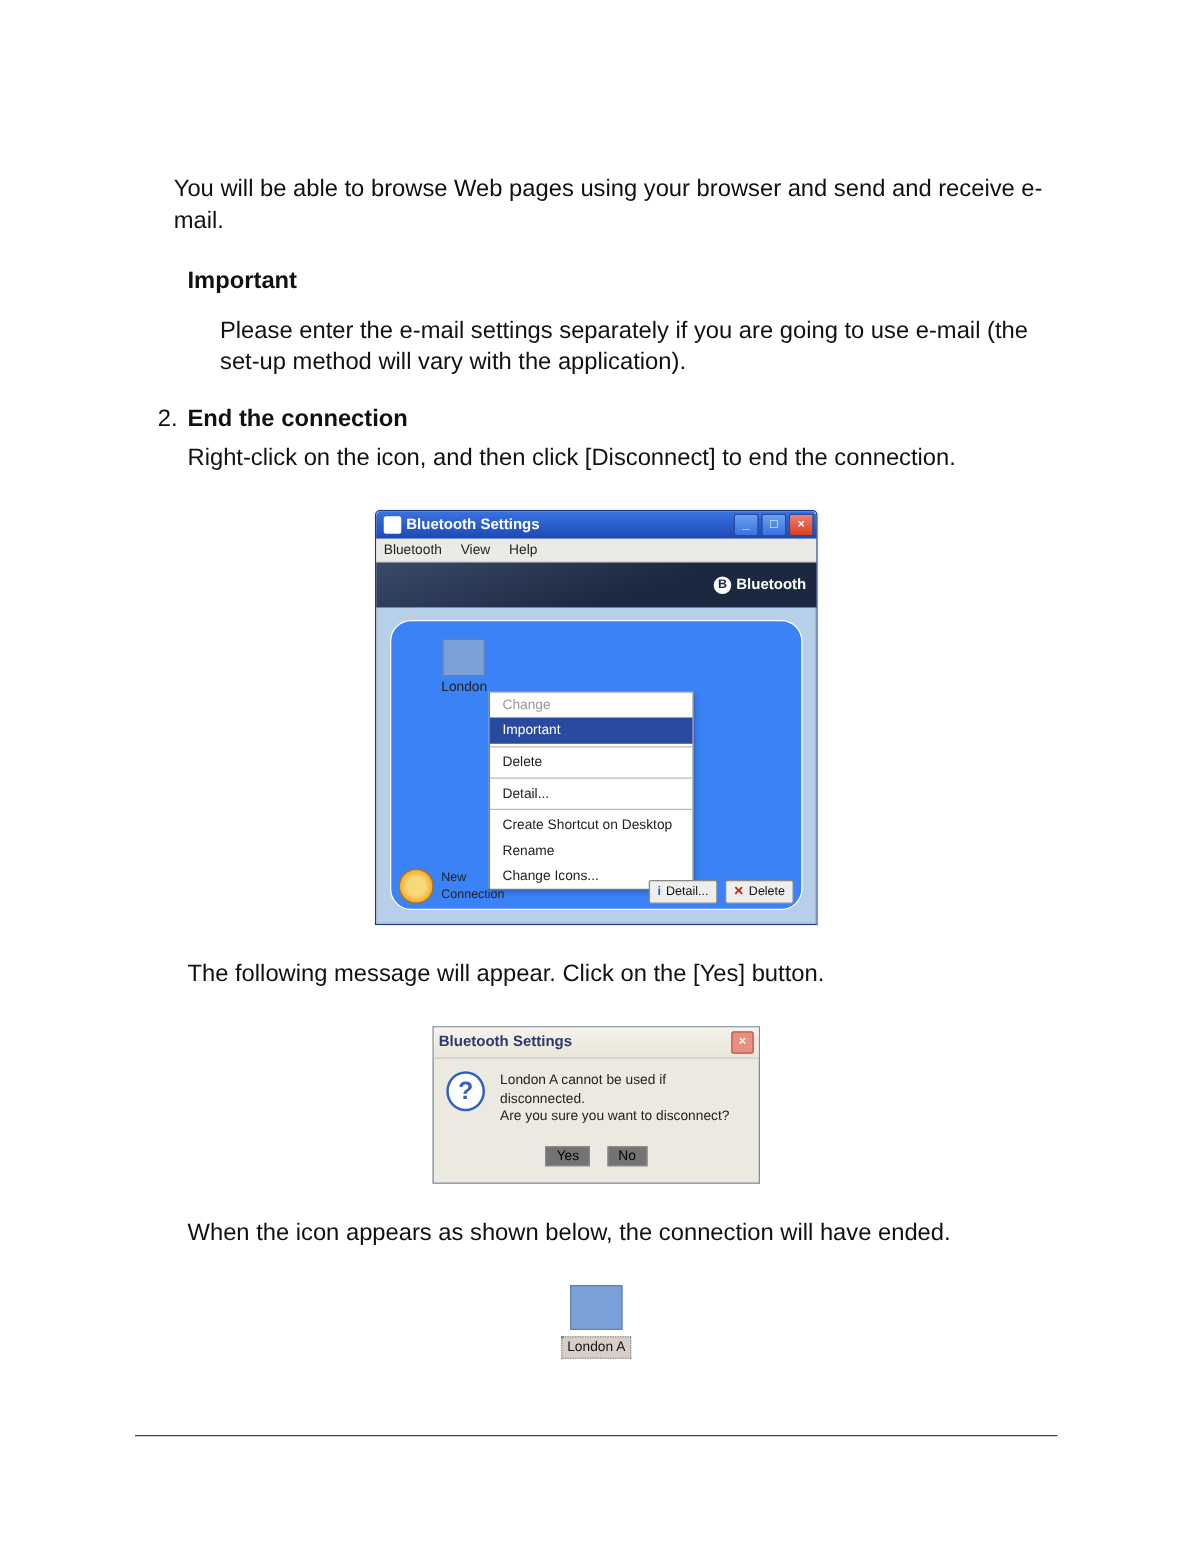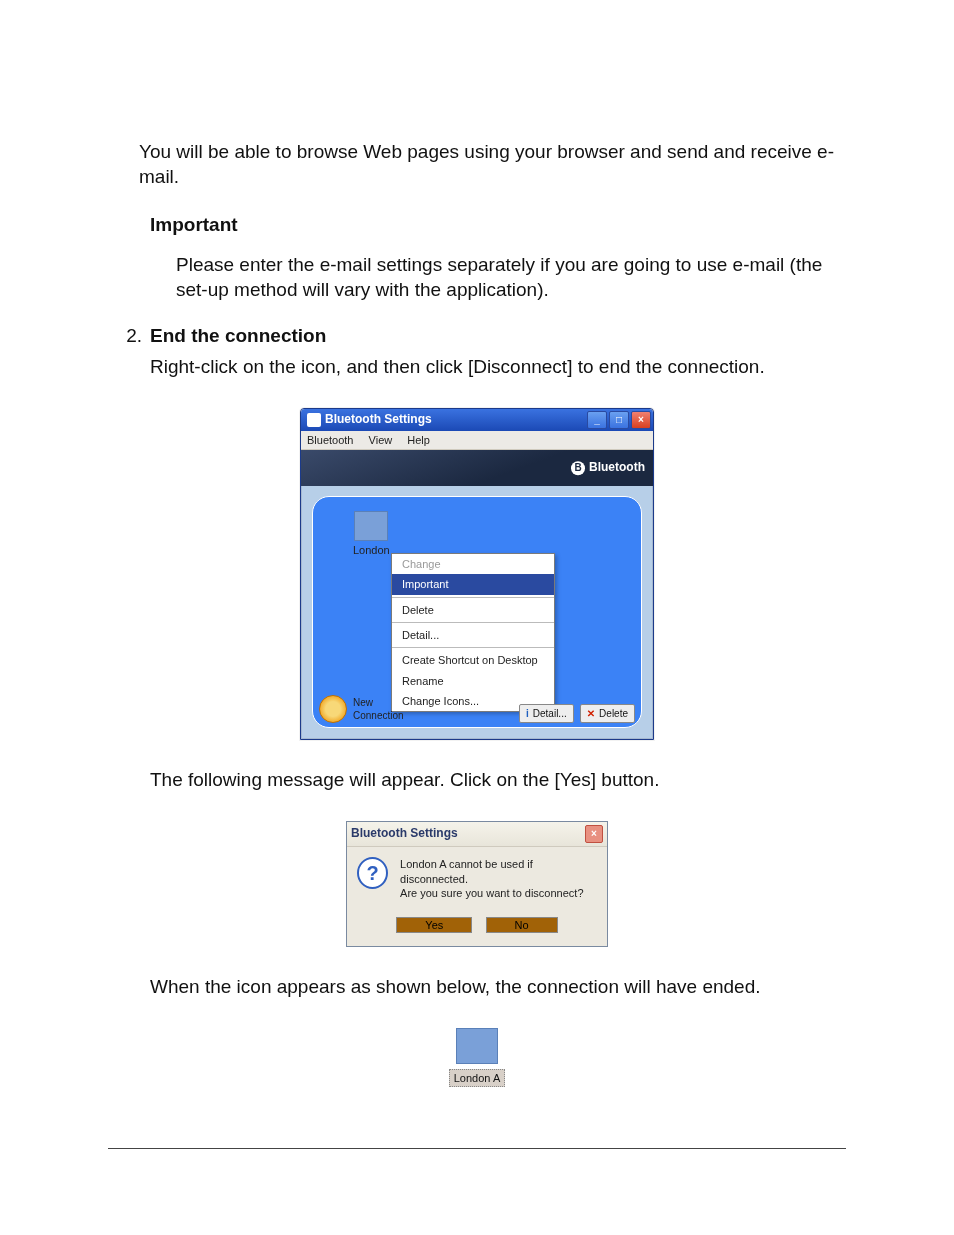--- a/index.html
+++ b/index.html
@@ -168,22 +168,22 @@
     width: 28px; height:28px; border-radius:50%;
     border: 2px solid #3060c0;
     color: #3060c0; font-weight: bold; font-size: 20px;
     display:flex; align-items:center; justify-content:center;
     margin-right: 12px;
     background: #fff;
   }
   .dlg-text { font-size: 11px; color: #222; line-height: 1.35; }
   .dlg-btns { text-align: center; padding: 4px 0 10px; }
   .dlg-btn {
-    font-size: 11px; padding: 1px 28px;
-    background: #a16207; border:1px solid #888;
+    font-size: 11px; padding: 1px 8px;
+    background: #737373; border:1px solid #888;
     margin: 0 4px;
   }
 
   
   .smicon-wrap { display:inline-block; text-align:center; }
   .smicon {
     width: 40px; height: 34px;
     background: #7aa0d8; border:1px solid #5a80b8;
     margin: 0 auto;
   }

